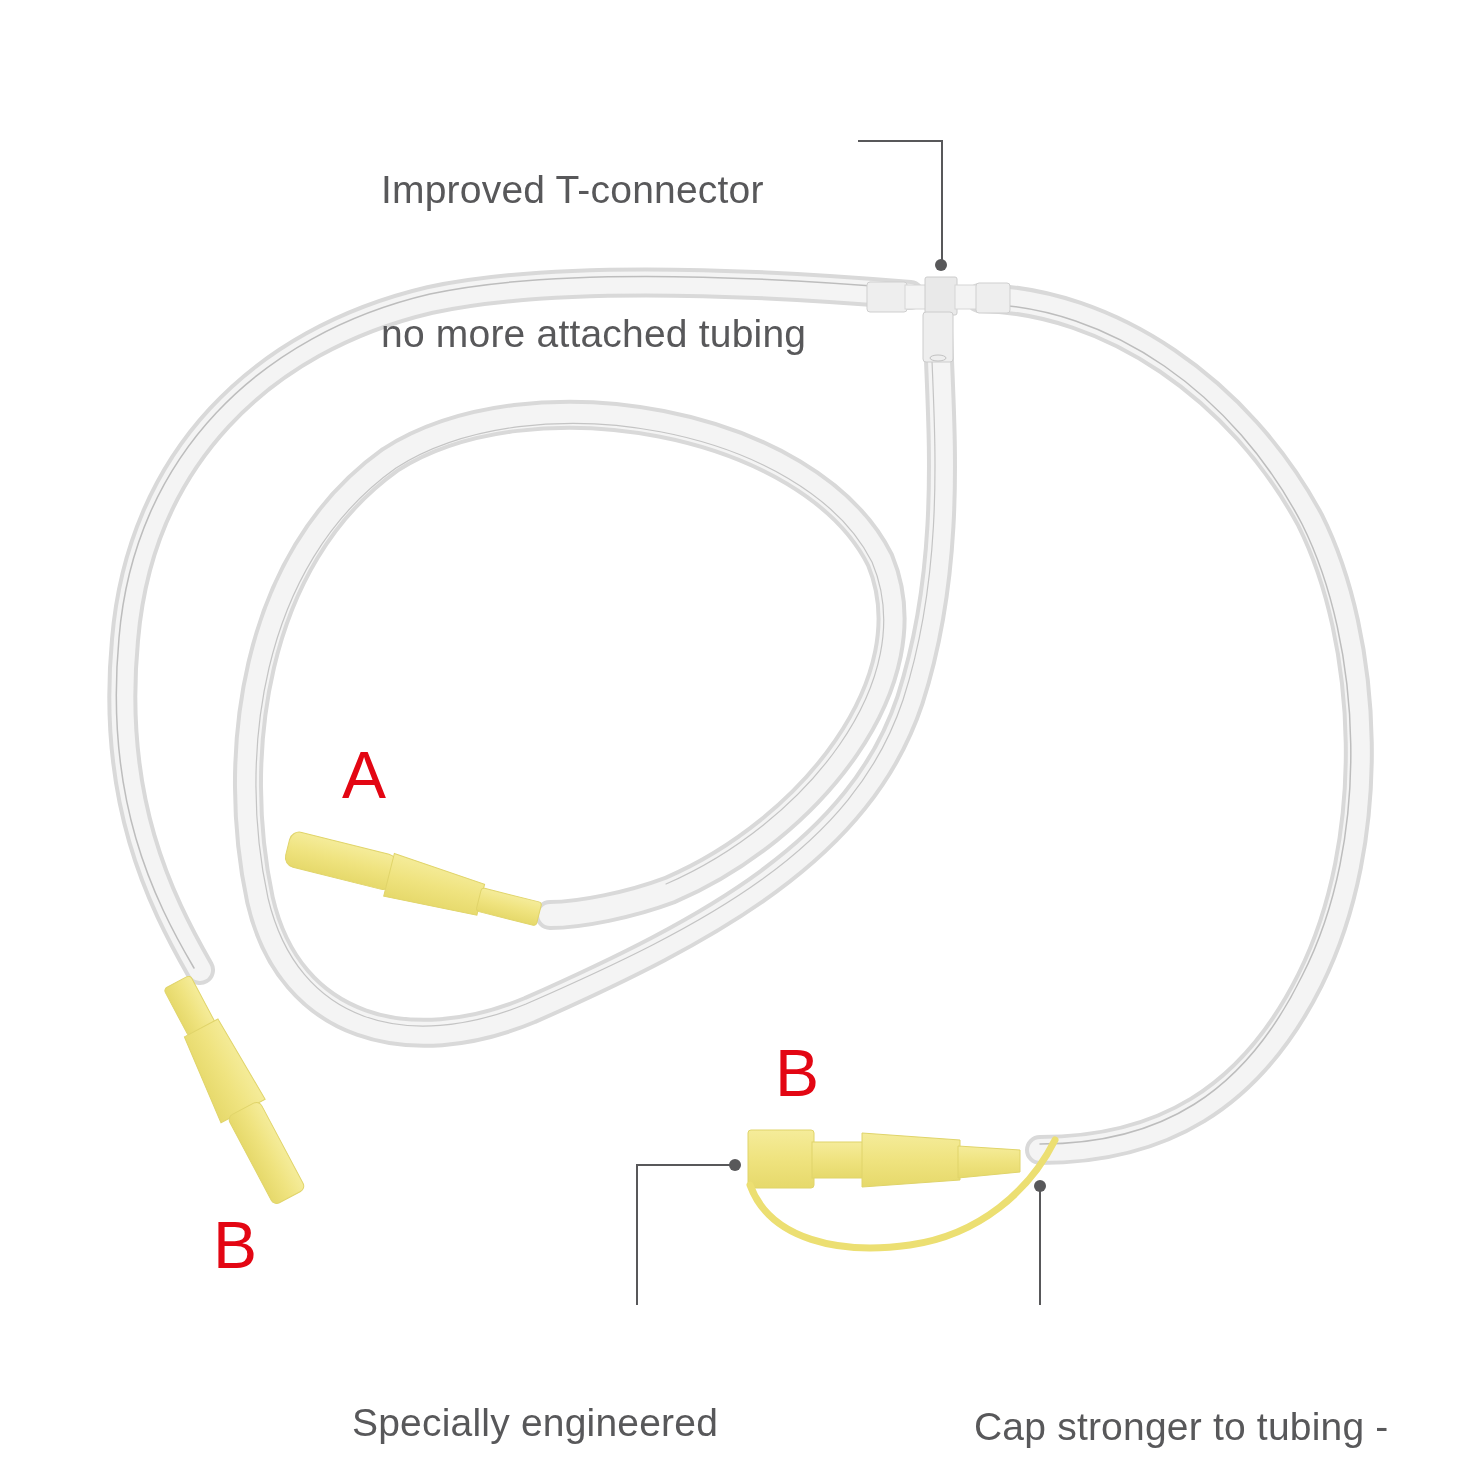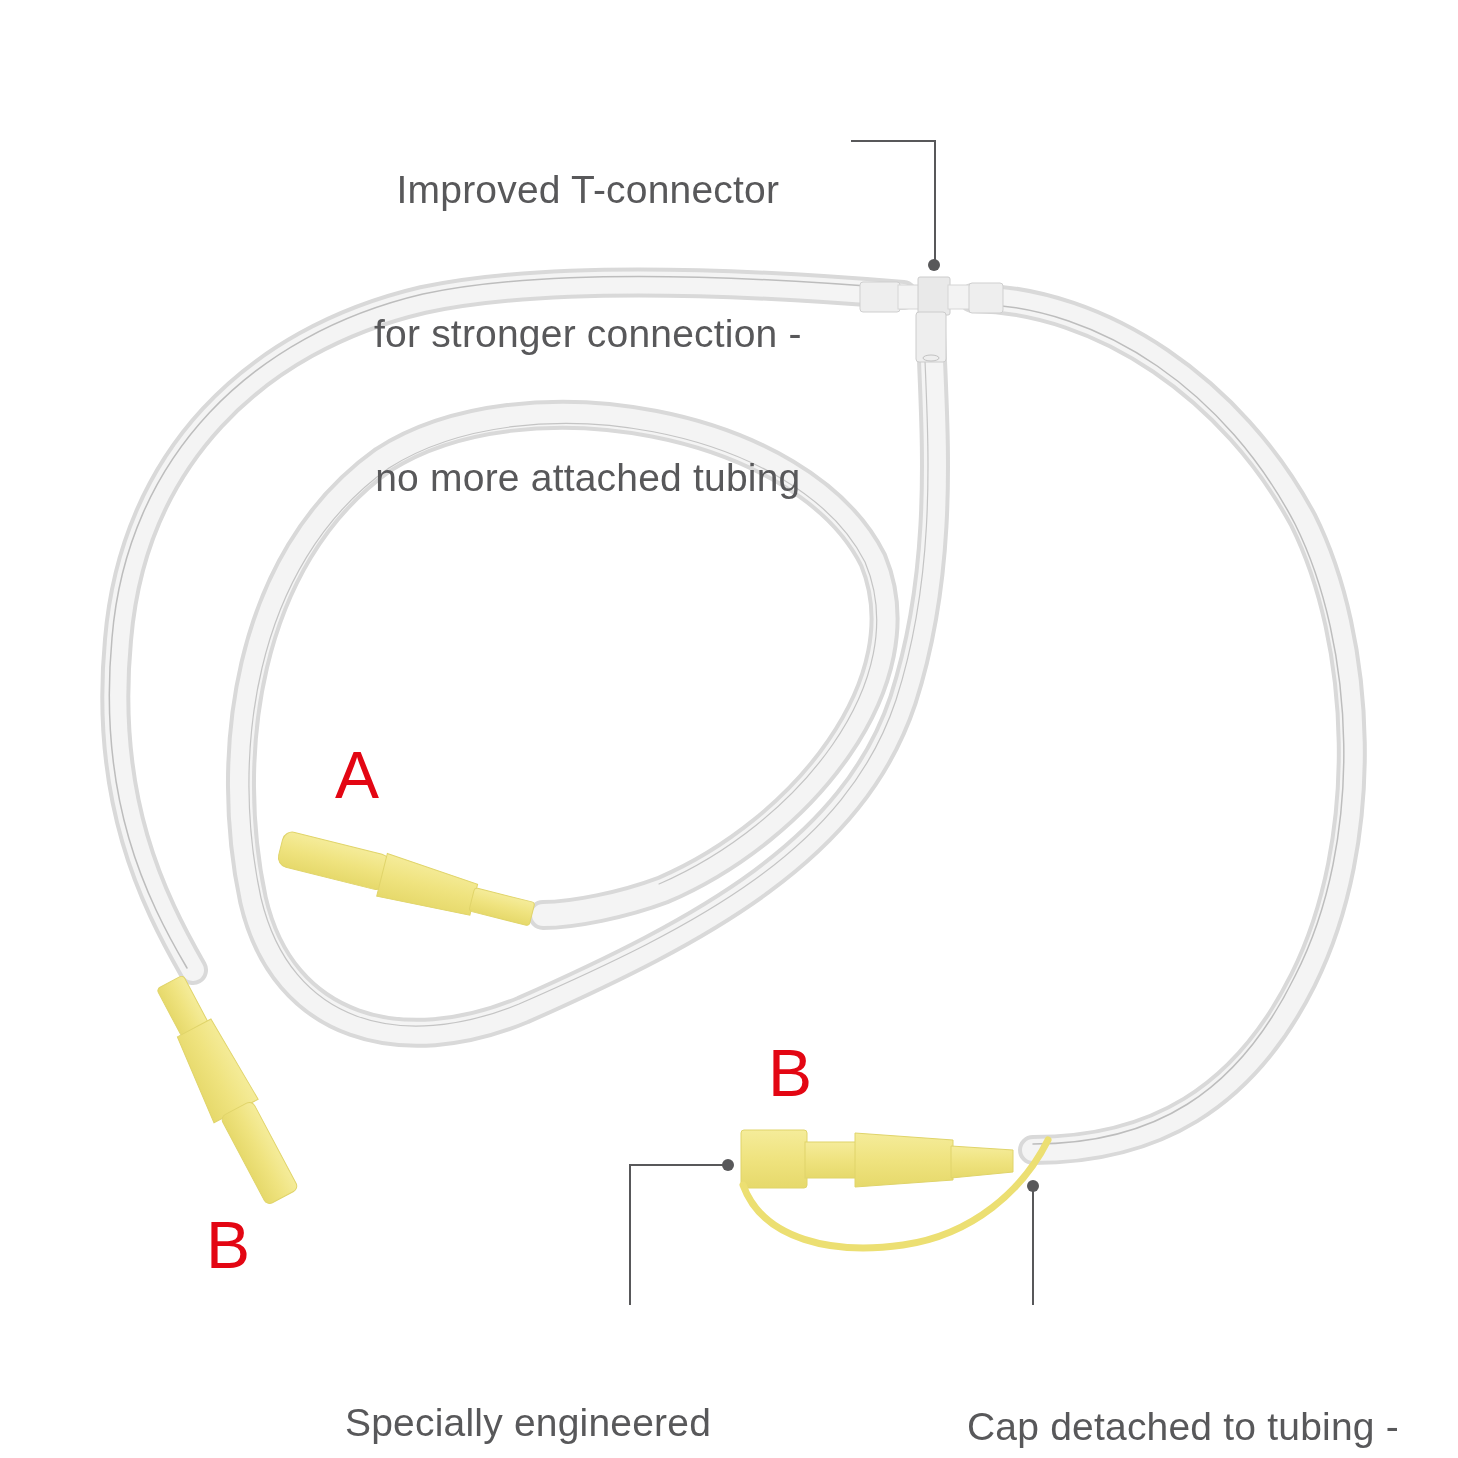--- a/index.html
+++ b/index.html
@@ -1,17 +1,17 @@
 <!DOCTYPE html>
 <html><head>
   <meta charset="utf-8">
   <style>
     html, body { margin: 0; padding: 0; background: #ffffff; }
     body { width: 1458px; height: 1458px; position: relative; overflow: hidden; }
-    .stage { position: absolute; left: 3px; top: 0; width: 1240px; height: 1458px; text-align: center; }
+    .stage { position: absolute; left: 10px; top: 0; width: 1240px; height: 1458px; }
     .stage svg { position: absolute; left: 0; top: 0; }
     .caption {
       position: absolute;
       font-family: "Liberation Sans", sans-serif;
       color: #58585a;
       font-size: 39px;
       line-height: 48px;
       white-space: pre;
       letter-spacing: 0.2px;
     }
@@ -90,31 +90,30 @@
     </g>
     <g fill="#58585a">
       <circle cx="931" cy="265" r="6"></circle>
       <circle cx="725" cy="1165" r="6"></circle>
       <circle cx="1030" cy="1186" r="6"></circle>
     </g>
   </svg>
 
   <div class="caption" style="left:371px; top:70px;">
     <span class="line">Improved T-connector</span>
-    <span class="line">for stronger connection -</span>
     <span class="line">no more attached tubing</span>
   </div>
 
   <div class="caption" style="left:342px; top:1303px;">
     <span class="line">Specially engineered</span>
     
   </div>
 
   <div class="caption" style="left:964px; top:1307px;">
-    <span class="line">Cap detached to tubing -</span>
+    <span class="line">Cap stronger to tubing -</span>
     
   </div>
 
   <div class="letter" style="left:332px; top:742px;">A</div>
   <div class="letter" style="left:203px; top:1212px;">B</div>
   <div class="letter" style="left:765px; top:1040px;">B</div>
 
 </div>
 
 </body></html>

